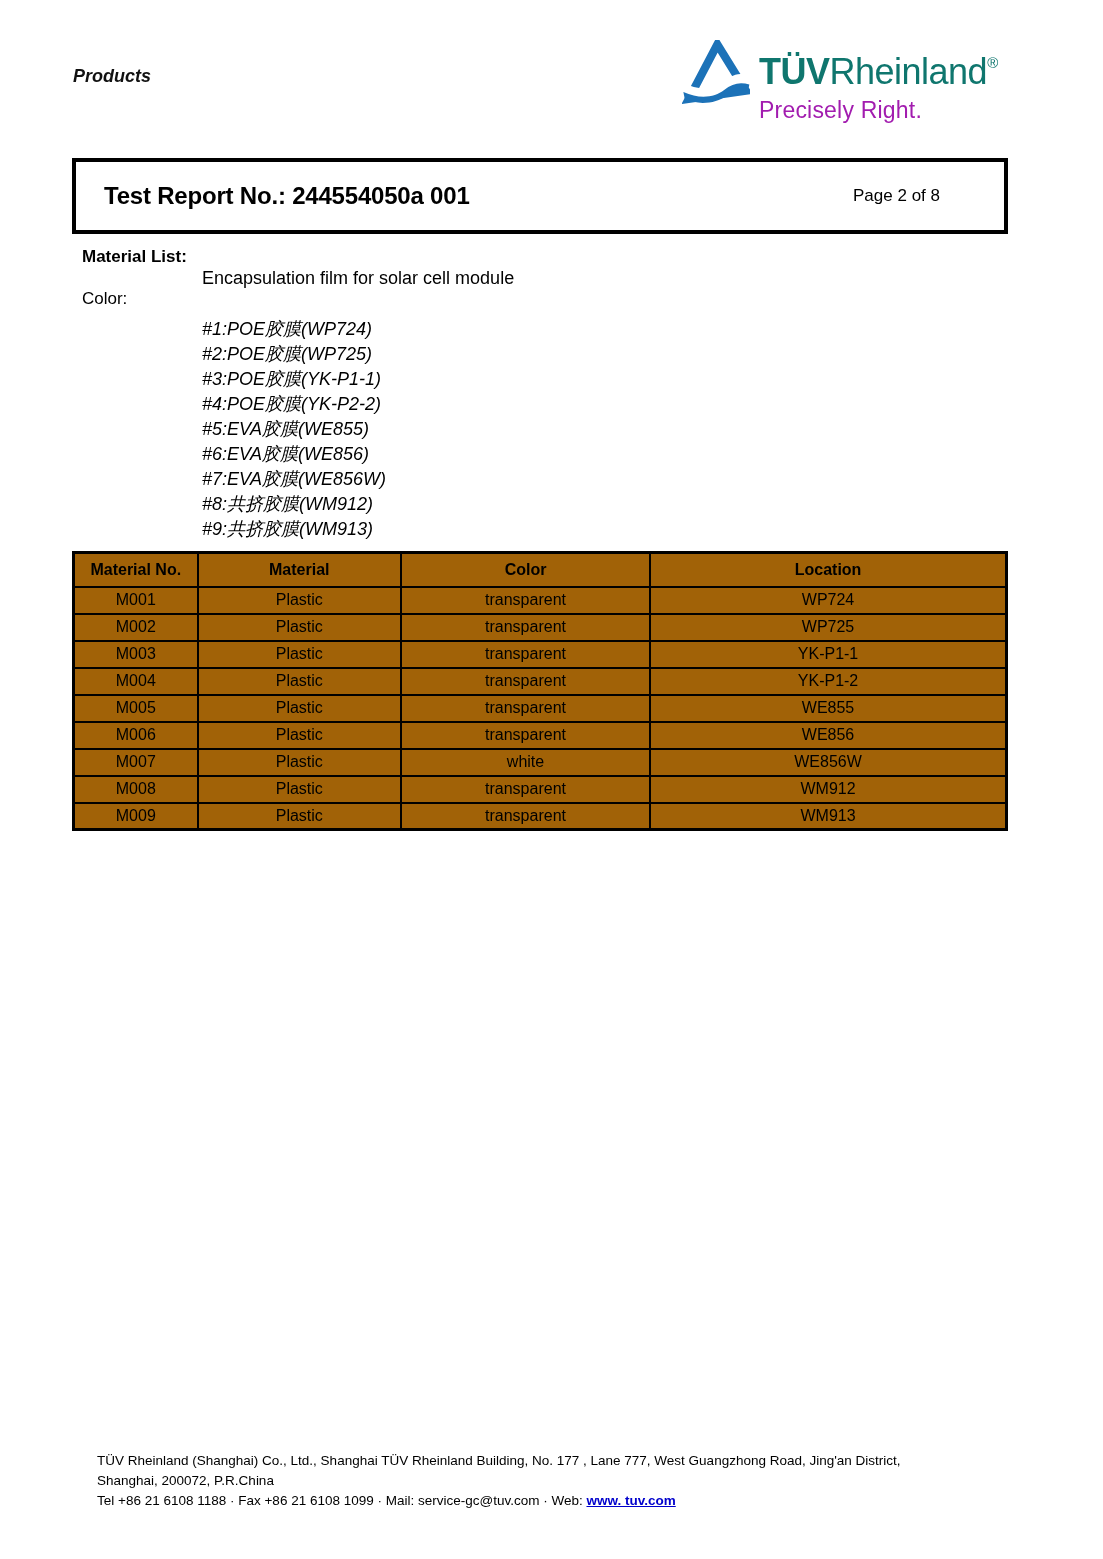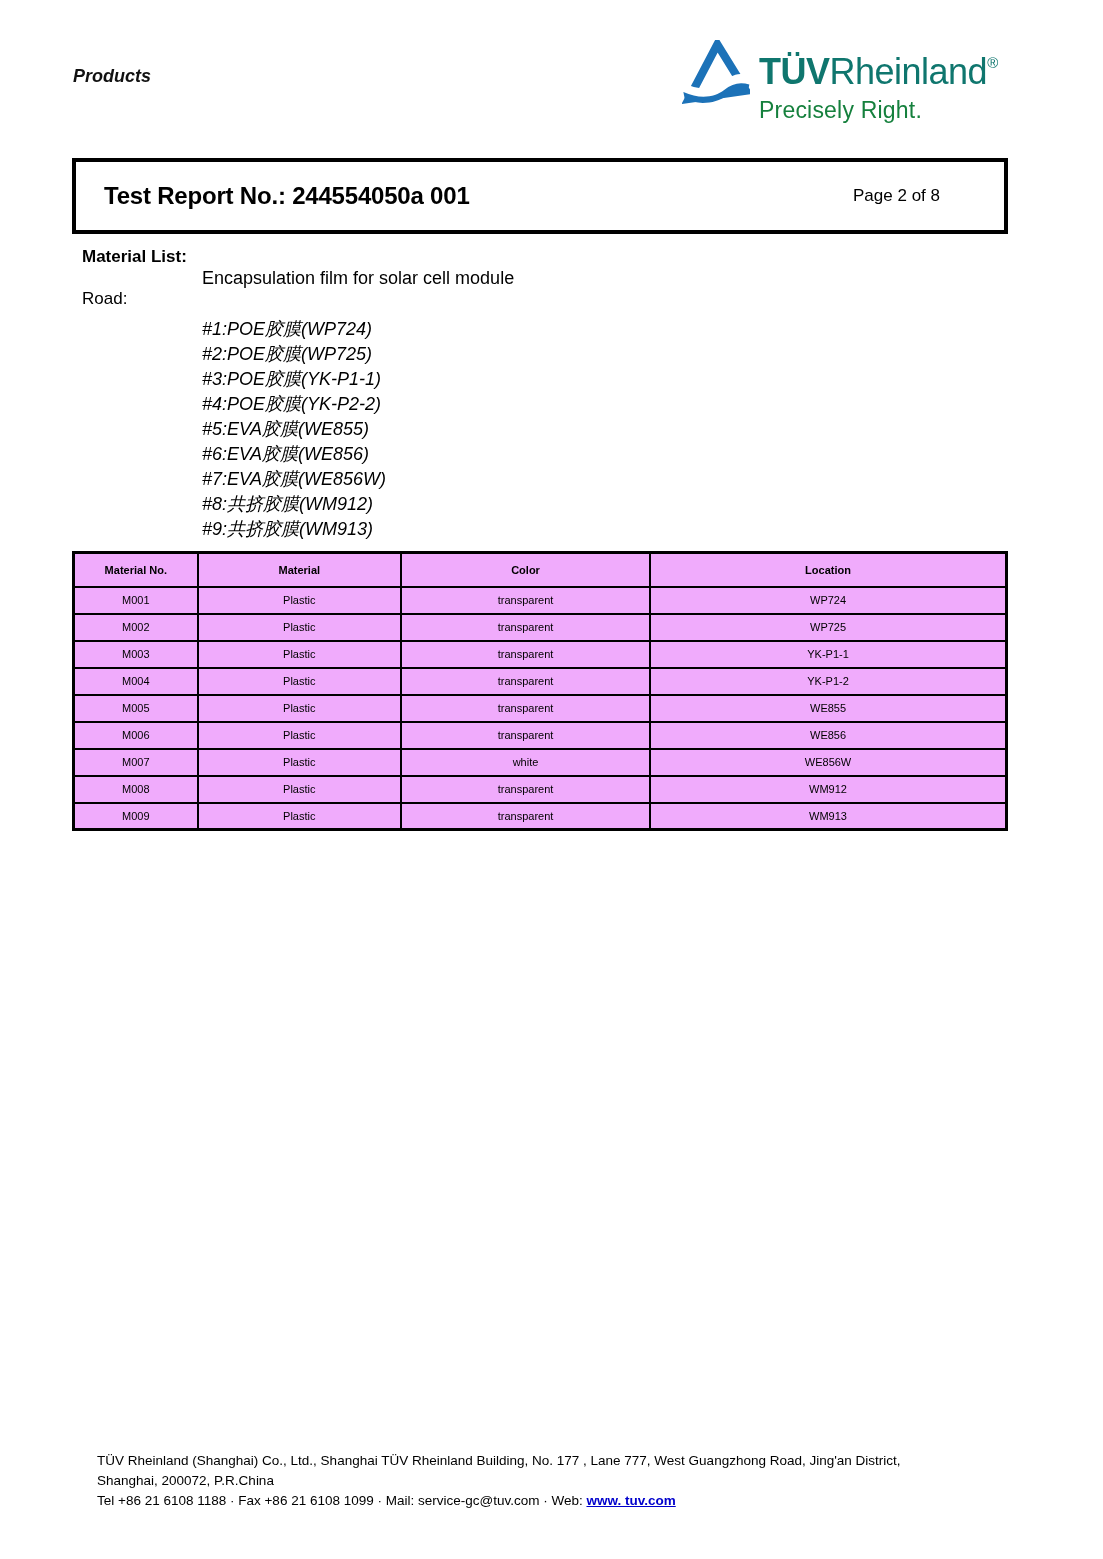--- a/index.html
+++ b/index.html
@@ -34,21 +34,21 @@
     left: 682px;
     top: 40px;
     display: flex;
     align-items: flex-start;
   }
   .logo-triangle { width: 68px; height: 66px; flex: 0 0 auto; }
   .logo-textcol { margin-left: 9px; padding-top: 14px; }
   .logo-brandline { font-size: 36px; line-height: 1.0; color: #0f766e; letter-spacing: -0.5px; white-space: nowrap; }
   .logo-brand-bold { font-weight: bold; }
   .logo-reg { font-size: 15px; vertical-align: 16px; font-weight: normal; }
-  .logo-tagline { font-size: 23px; color: #15803d; margin-top: 7px; letter-spacing: 0.2px; }
+  .logo-tagline { font-size: 23px; color: #a21caf; margin-top: 7px; letter-spacing: 0.2px; }
 
   
   .title-box {
     position: absolute;
     left: 72px;
     top: 158px;
     width: 936px;
     height: 76px;
     border: 4px solid #000000;
     background: #ffffff;
@@ -97,22 +97,22 @@
     top: 551px;
     width: 936px;
     border-collapse: collapse;
     border: 3px solid #000000;
     table-layout: fixed;
   }
   .material-table th, .material-table td {
     border: 2px solid #000000;
     text-align: center;
     vertical-align: middle;
-    font-size: 11px;
-    background: #f0abfc;
+    font-size: 16px;
+    background: #a16207;
   }
   .material-table th { height: 34px; font-weight: bold; }
   .material-table td { height: 27px; font-weight: normal; }
   .col-no { width: 13.3%; }
   .col-material { width: 21.8%; }
   .col-color { width: 26.7%; }
   .col-location { width: 38.2%; }
 
   
   .footer {
@@ -149,21 +149,21 @@
       <div class="logo-tagline">Precisely Right.</div>
     </div>
   </div>
 
   <div class="title-box">
     <div class="report-title">Test Report No.: 244554050a 001</div>
     <div class="page-indicator">Page 2 of 8</div>
   </div>
 
   <div class="material-list-heading">Material List:</div>
-  <div class="item-label">Road:</div>
+  <div class="item-label">Color:</div>
   <div class="item-desc">Encapsulation film for solar cell module</div>
   <div class="material-items">
       <div class="material-item">#1:POE胶膜(WP724)</div>
       <div class="material-item">#2:POE胶膜(WP725)</div>
       <div class="material-item">#3:POE胶膜(YK-P1-1)</div>
       <div class="material-item">#4:POE胶膜(YK-P2-2)</div>
       <div class="material-item">#5:EVA胶膜(WE855)</div>
       <div class="material-item">#6:EVA胶膜(WE856)</div>
       <div class="material-item">#7:EVA胶膜(WE856W)</div>
       <div class="material-item">#8:共挤胶膜(WM912)</div>

